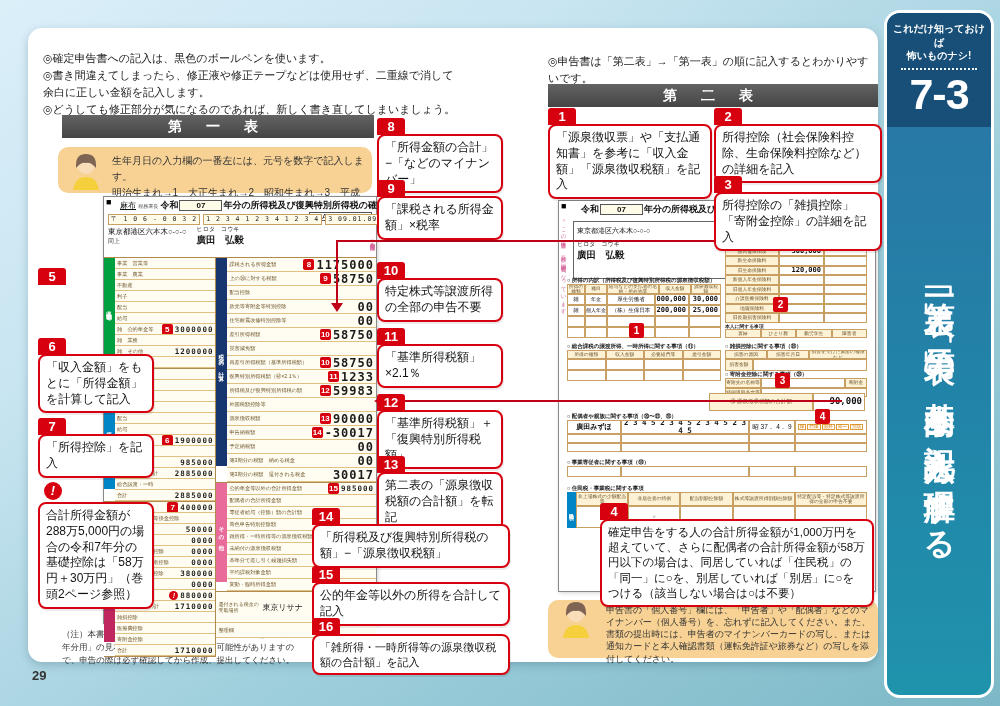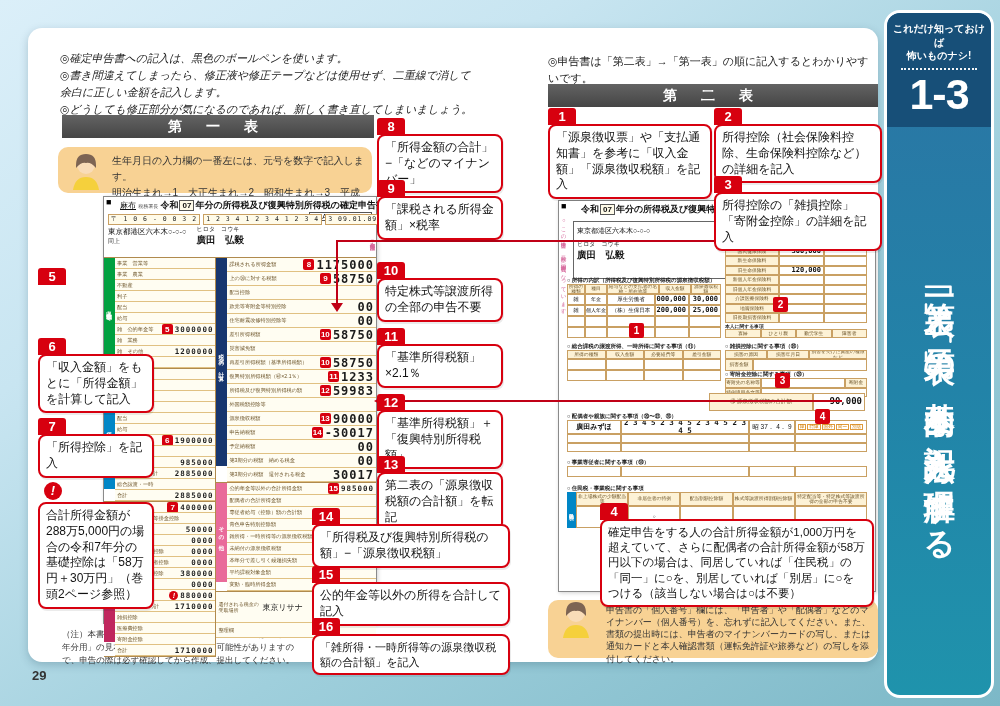--- a/index.html
+++ b/index.html
@@ -25,21 +25,21 @@
   .cbox{position:absolute;z-index:6;background:#fff;border:2.5px solid #d7000f;border-radius:8px;
         padding:4px 6px;font-size:12px;line-height:1.32;color:#111;box-shadow:1px 2px 0 rgba(0,0,0,.08);}
   .wicon{position:absolute;z-index:7;width:18px;height:18px;border-radius:50%;background:#d7000f;
          color:#fff;font-weight:bold;font-style:italic;font-size:13px;text-align:center;line-height:18px;}
   
   .form{position:absolute;background:#fff;border:1.5px solid #8a8a8a;box-shadow:1px 1px 4px rgba(0,0,0,.18);z-index:1;}
   .fhead{border-bottom:1px solid #b08a4e;padding:2px 4px;position:relative;}
   .f-t1{font-size:8px;color:#111;white-space:nowrap;}
   .f-t1 b{font-size:9px;}
   .ybox{display:inline-block;border:1px solid #555;background:#fffbe9;font-weight:bold;
-        font-size:8px;padding:0 2px;margin:0 1px;}
+        font-size:8px;padding:0 16px;margin:0 1px;}
   .code{float:right;border:1px solid #555;font-size:7px;letter-spacing:2px;padding:0 3px;background:#fff;}
   .f-row2{display:flex;gap:3px;margin-top:2px;}
   .dig{border:0.5px solid #c9a063;background:#fffbe9;font-family:"DejaVu Sans Mono",monospace;
        font-size:6.5px;letter-spacing:1px;padding:0 2px;color:#222;white-space:nowrap;}
   .f-addr{font-size:7.5px;color:#111;margin-top:2px;white-space:nowrap;}
   .f-kana{font-size:6px;color:#333;}
   .f-name{font-size:9.5px;font-weight:bold;color:#111;}
   .fcols{display:flex;}
   .fsec{display:flex;border-bottom:1px solid #b08a4e;}
   .vtab{width:11px;color:#fff;font-size:5.6px;font-weight:bold;writing-mode:vertical-rl;
@@ -85,21 +85,21 @@
   .bignum{color:#fff;font-size:43px;font-weight:900;line-height:1.05;letter-spacing:-1px;}
   .btitle{display:flex;writing-mode:vertical-rl;justify-content:center;margin:14px auto 0;gap:7px;height:540px;}
   .btitle span{color:#fff;font-size:31px;font-weight:900;line-height:1.1;letter-spacing:2px;}
 </style>
 </head>
 <body>
 
 <div id="stage">
   <div class="spread"></div>
 
-  <div class="bullets" style="left:60px;top:50px;width:430px;font-style:italic;">
+  <div class="bullets" style="left:43px;top:50px;width:430px;">
     <div>◎確定申告書への記入は、黒色のボールペンを使います。</div>
     <div style="width:420px;">◎書き間違えてしまったら、修正液や修正テープなどは使用せず、二重線で消して余白に正しい金額を記入します。</div>
     <div>◎どうしても修正部分が気になるのであれば、新しく書き直してしまいましょう。</div>
   </div>
 
   <div class="secbar" style="left:62px;top:115px;width:312px;">第 一 表</div>
 
   <div class="tip" style="left:58px;top:147px;width:314px;height:46px;">
     <span class="avatar">
       <svg viewBox="0 0 40 40" width="40" height="40">
@@ -883,20 +883,20 @@
   <div class="rline" style="left:336px;top:240px;width:2px;height:64px;"></div>
   <div class="arrow-down" style="left:331px;top:303px;"></div>
   <div class="rline" style="left:382px;top:400px;width:460px;height:2px;"></div>
   <div class="arrow-left" style="left:374px;top:396px;"></div>
 
   <div class="banner">
     <div class="banner-top">
       <div class="kicker">これだけ知っておけば</div>
       <div class="kicker">怖いものナシ!</div>
       <div class="dots"></div>
-      <div class="bignum">1-3</div>
+      <div class="bignum">7-3</div>
     </div>
     <div class="btitle">
       <span>「第一表」と「第二表」の</span>
       <span>基本的な記入方法を理解する</span>
     </div>
   </div>
 </div>
 
 </body></html>

